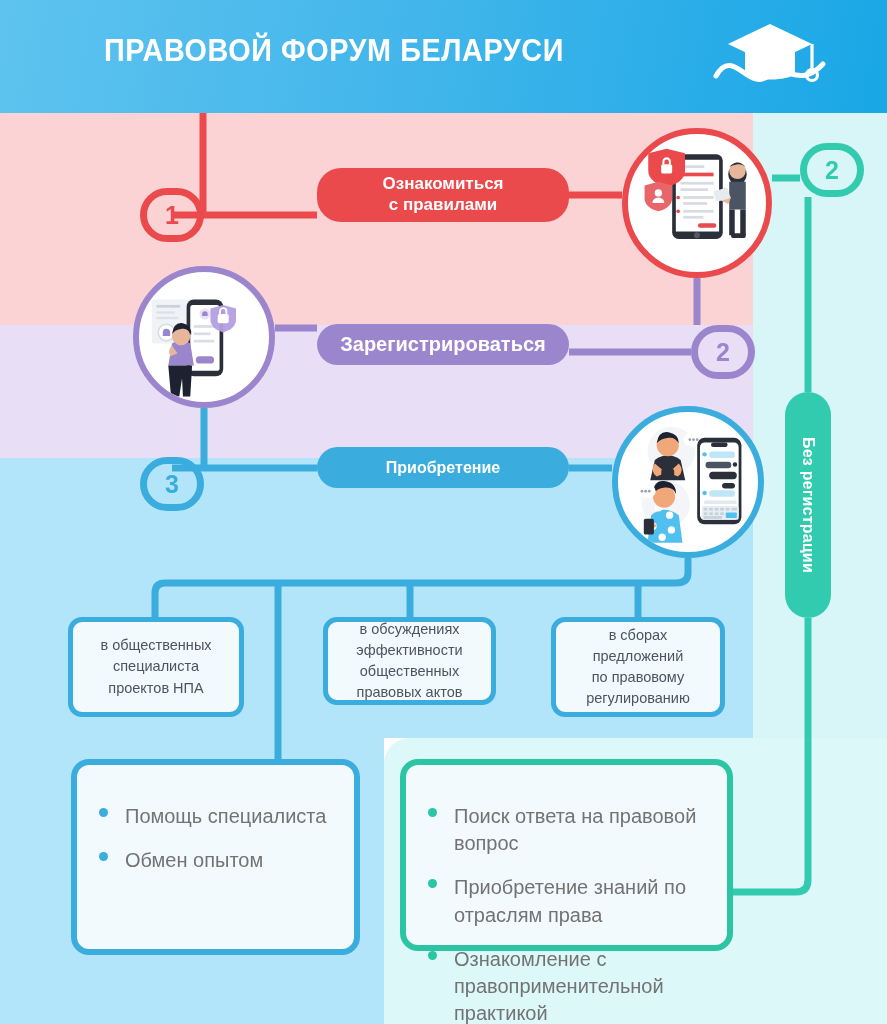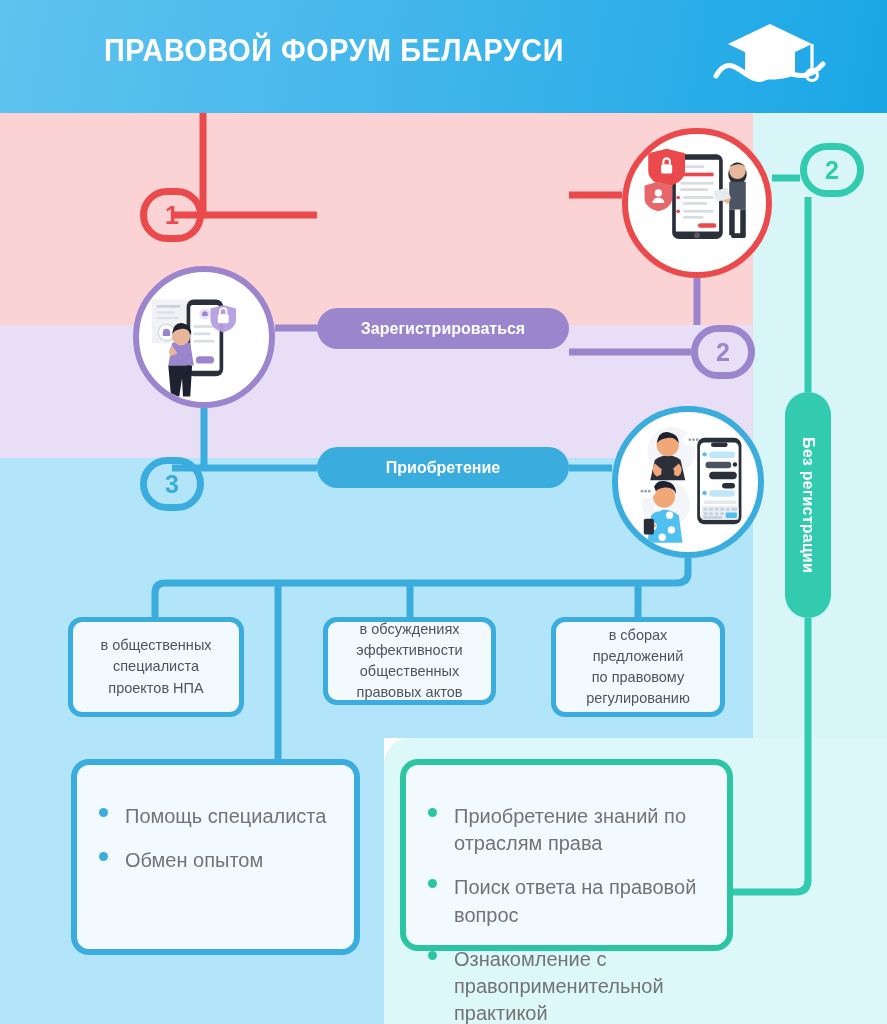--- a/index.html
+++ b/index.html
@@ -60,21 +60,21 @@
   .badge-2g{ left: 800px; top: 143px;  border: 7px solid #32cbb0; color: #32cbb0; }
 
   
   .pill {
     position: absolute; box-sizing: border-box;
     display: flex; align-items: center; justify-content: center;
     color: #ffffff; font-weight: bold; text-align: center;
     border-radius: 24px; line-height: 1.22;
   }
   .pill-1 { left: 317px; top: 168px; width: 252px; height: 54px; background: #ea4a4c; font-size: 17px; }
-  .pill-2 { left: 317px; top: 308px; width: 252px; height: 41px; background: #9b85cd; font-size: 16px; }
+  .pill-2 { left: 317px; top: 324px; width: 252px; height: 41px; background: #9b85cd; font-size: 20px; }
   .pill-3 { left: 317px; top: 447px; width: 252px; height: 41px; background: #3aadde; font-size: 16px; }
 
   
   .vlabel {
     position: absolute; left: 785px; top: 392px; width: 46px; height: 226px;
     background: #32cbb0; border-radius: 23px;
     display: flex; align-items: center; justify-content: center;
   }
   .vlabel span {
     transform: rotate(90deg); white-space: nowrap;
@@ -166,20 +166,26 @@
     <path d="M410,583 L410,617" stroke="#3aadde" stroke-width="7" fill="none"></path>
     <path d="M638,583 L638,617" stroke="#3aadde" stroke-width="7" fill="none"></path>
     <path d="M278,583 L278,759" stroke="#3aadde" stroke-width="7" fill="none"></path>
 
     <path d="M772,178 L800,178" stroke="#32cbb0" stroke-width="7" fill="none"></path>
     <path d="M808,197 L808,392" stroke="#32cbb0" stroke-width="7" fill="none"></path>
     <path d="M808,618 L808,880 Q808,892 796,892 L733,892" stroke="#32cbb0" stroke-width="7" fill="none"></path>
   </svg>
 
   <div class="badge badge-1">1</div>
+  <div class="pill pill-1">
+    <span>
+      <span>Ознакомиться</span><br>
+      <span>с правилами</span>
+    </span>
+  </div>
   <div class="circ circ-1">
     <svg viewBox="0 0 150 150">
       <rect x="48" y="22" width="55" height="92" rx="7" fill="#2b2f3a"></rect>
       <rect x="52" y="28" width="47" height="78" fill="#ffffff"></rect>
       <rect x="57" y="34" width="26" height="3" fill="#d8dce2"></rect>
       <rect x="57" y="42" width="36" height="4" fill="#ea4a4c"></rect>
       <rect x="57" y="52" width="36" height="3" fill="#d8dce2"></rect>
       <rect x="57" y="59" width="30" height="3" fill="#d8dce2"></rect>
       <circle cx="54.5" cy="69" r="2" fill="#ea4a4c"></circle>
       <rect x="60" y="67.5" width="33" height="3" fill="#d8dce2"></rect>
@@ -324,19 +330,19 @@
 
   <div class="bpanel bpanel-blue">
     <ul class="blist">
       <li>Помощь специалиста</li>
       <li>Обмен опытом</li>
     </ul>
   </div>
 
   <div class="bpanel bpanel-green">
     <ul class="blist">
+      <li>Поиск ответа на правовой вопрос</li>
       <li>Приобретение знаний по отраслям права</li>
-      <li>Поиск ответа на правовой вопрос</li>
       <li>Ознакомление с правоприменительной практикой</li>
     </ul>
   </div>
 
 </div>
 
 </body></html>

